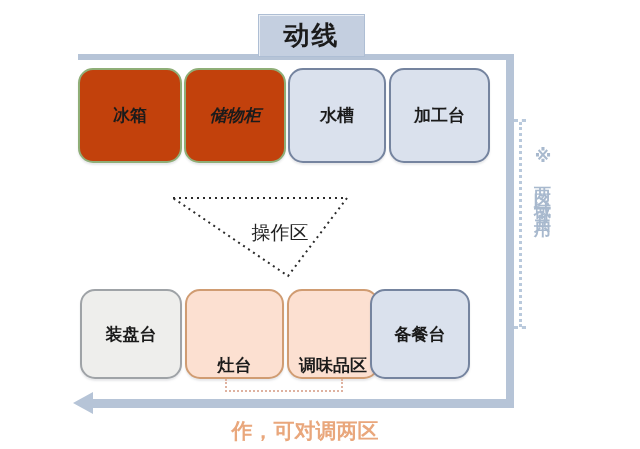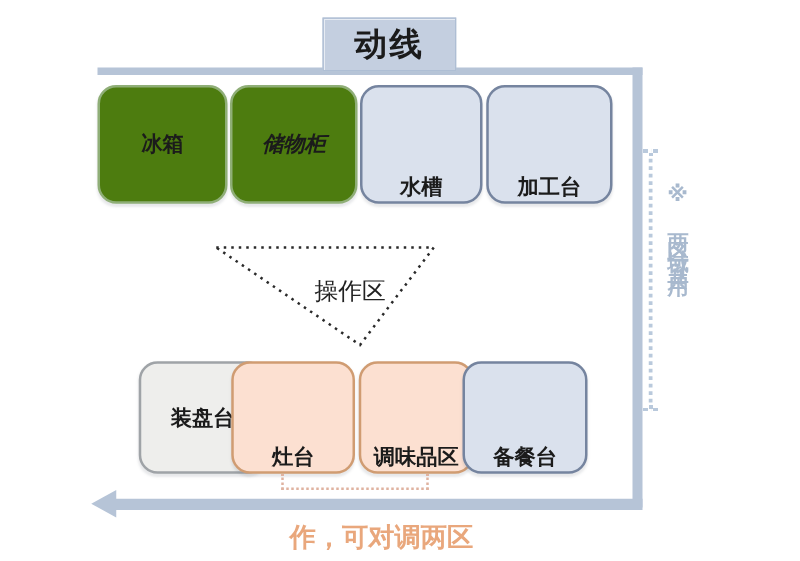--- a/index.html
+++ b/index.html
@@ -33,31 +33,31 @@
   }
 
   
   .station{
     display:flex;align-items:center;justify-content:center;
     border-radius:15px;font-size:17px;font-weight:600;
     box-shadow:0 2px 2px rgba(120,130,140,.18);
     box-sizing:border-box;height:95px;top:68px;
   }
   .station.row2{height:90px;top:289px;}
-  .st-green {background:#4d7c0f;border:2px solid #8fae77;}
-  .st-blue  {background:#dae1ed;border:2px solid #75849f;align-items:flex-end;}
+  .st-green {background:#c2410c;border:2px solid #8fae77;}
+  .st-blue  {background:#dae1ed;border:2px solid #75849f;}
   .st-gray  {background:#eeeeec;border:2px solid #9fa3a7;}
   .st-orange{background:#fce0d1;border:2px solid #d09c72;align-items:flex-end;}
 
   #box-fridge  {left:78px; width:104px;}
   #box-storage {left:184px;width:102px;font-style:italic;}
   #box-sink    {left:288px;width:98px;}
   #box-prep    {left:389px;width:101px;}
 
-  #box-plating  {left:80px; width:102px;margin-left:31px;}
+  #box-plating  {left:80px; width:102px;}
   #box-stove    {left:185px;width:99px;}
   #box-seasoning{left:287px;width:92px;}
   #box-serving  {left:370px;width:100px;}
 
   
   #triangle-svg{left:163px;top:190px;}
   #work-zone-label{
     left:244px;top:220px;width:72px;text-align:center;
     font-size:19px;font-weight:400;color:#222;
   }

